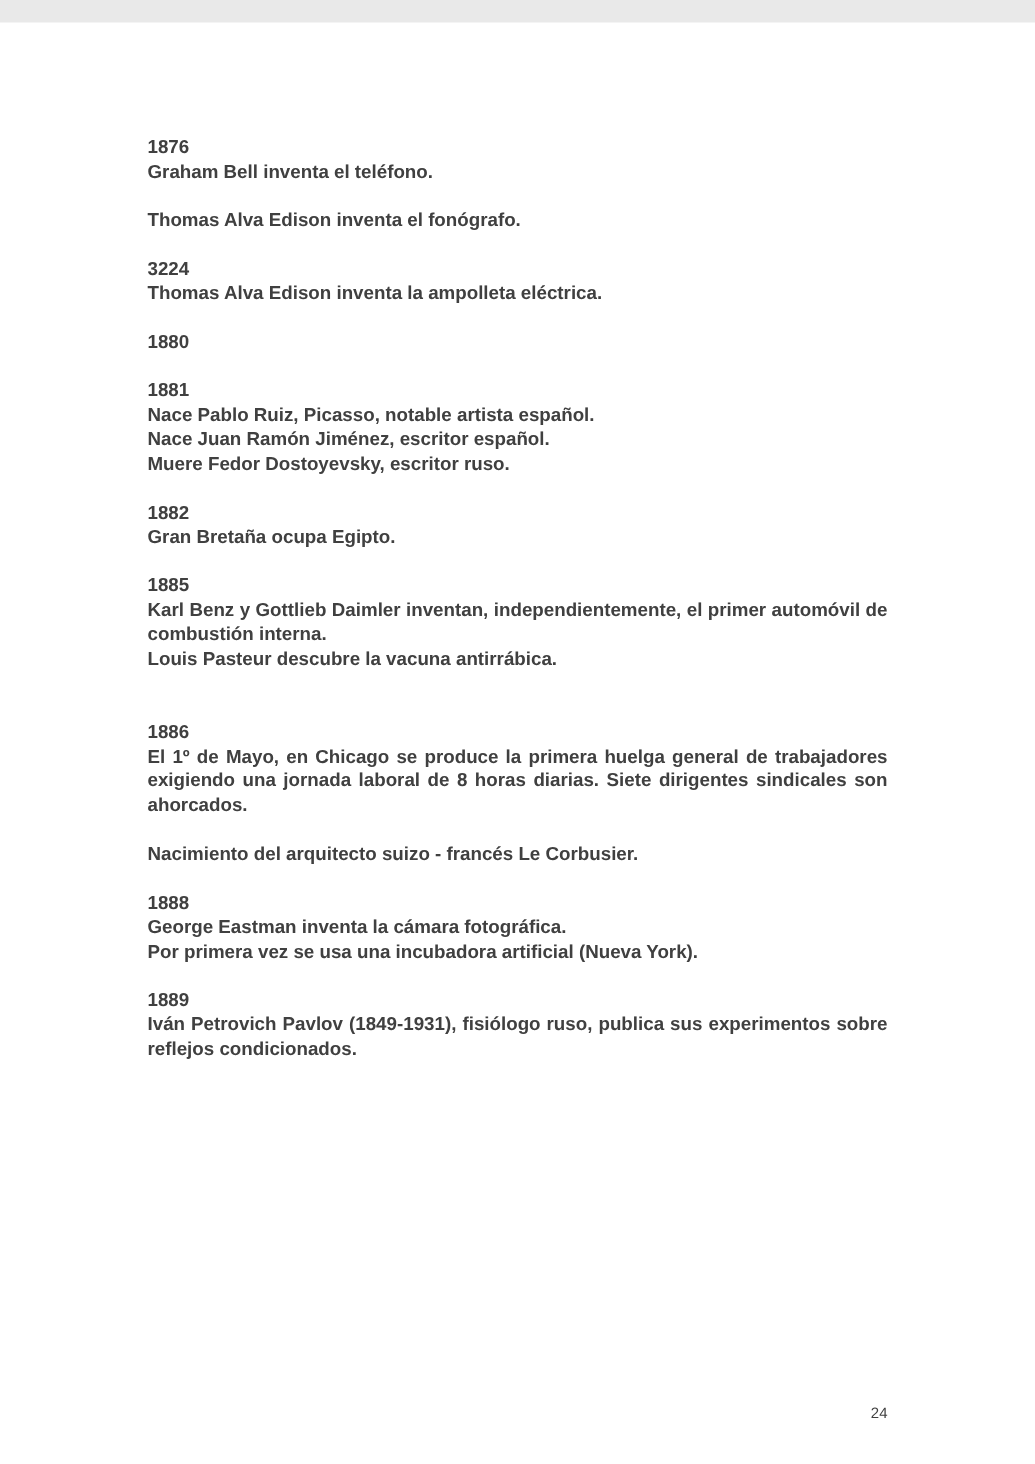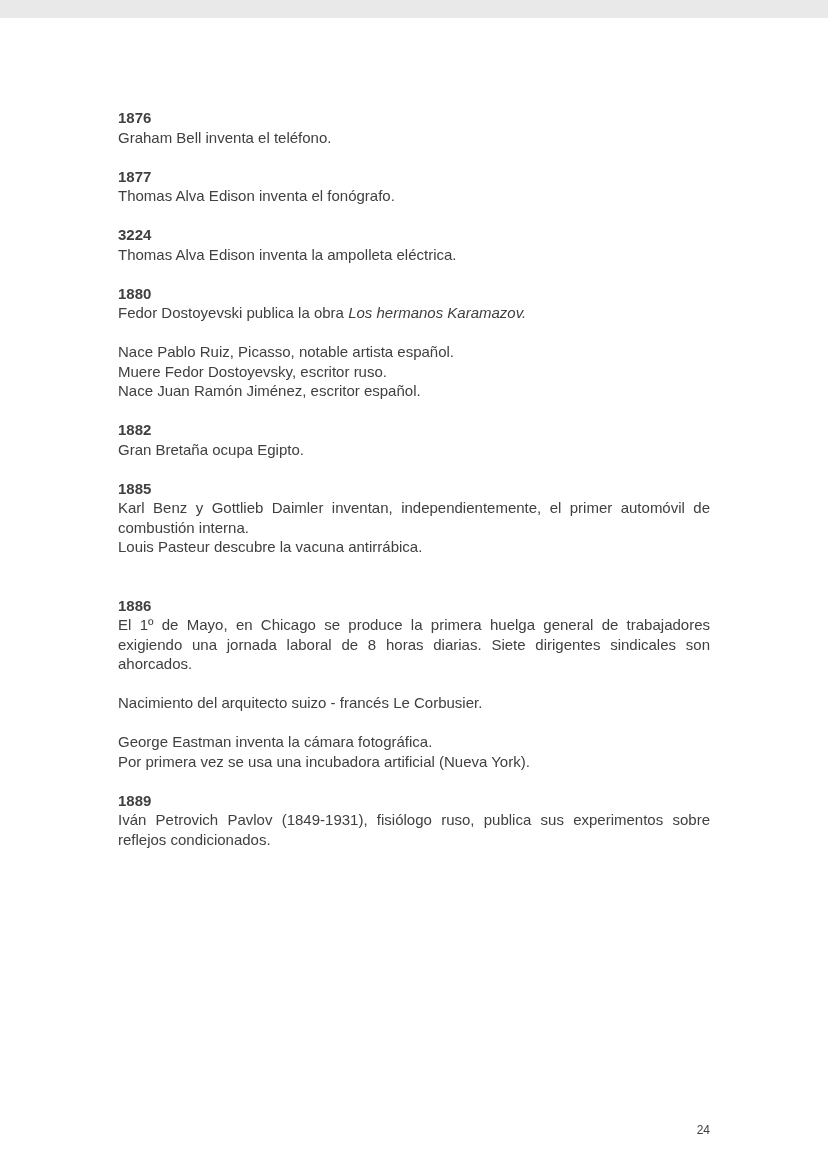--- a/index.html
+++ b/index.html
@@ -30,20 +30,21 @@
   }
   .entry.extra-space {
     margin-top: 39px;
   }
   .year {
     font-weight: bold;
   }
   .para {
     margin: 0;
     padding: 0;
+    font-weight: bold;
   }
   .para.justify {
     text-align: justify;
   }
   .italic {
     font-style: italic;
   }
   .page-number {
     position: absolute;
     right: 118px;
@@ -54,53 +55,53 @@
 </head>
 <body>
 
 <div class="page">
   <div class="content">
       <div class="entry">
         <div class="year">1876</div>
         <p class="para"><span>Graham Bell  inventa el teléfono.</span></p>
       </div>
       <div class="entry">
-        <div class="year">1877</div>
         <p class="para"><span>Thomas Alva Edison inventa el fonógrafo.</span></p>
       </div>
       <div class="entry">
         <div class="year">3224</div>
         <p class="para"><span>Thomas Alva Edison inventa la ampolleta eléctrica.</span></p>
       </div>
       <div class="entry">
         <div class="year">1880</div>
-        <p class="para"><span>Fedor Dostoyevski publica la obra </span><span class="italic">Los hermanos Karamazov.</span></p>
       </div>
       <div class="entry">
+        <div class="year">1881</div>
         <p class="para"><span>Nace Pablo Ruiz, Picasso, notable artista español.</span></p>
+        <p class="para"><span>Nace Juan Ramón Jiménez, escritor español.</span></p>
         <p class="para"><span>Muere Fedor Dostoyevsky, escritor ruso.</span></p>
-        <p class="para"><span>Nace Juan Ramón Jiménez, escritor español.</span></p>
       </div>
       <div class="entry">
         <div class="year">1882</div>
         <p class="para"><span>Gran Bretaña ocupa Egipto.</span></p>
       </div>
       <div class="entry">
         <div class="year">1885</div>
         <p class="para justify"><span>Karl Benz y Gottlieb Daimler  inventan, independientemente, el primer automóvil de combustión interna.</span></p>
         <p class="para"><span>Louis Pasteur descubre la vacuna antirrábica.</span></p>
       </div>
       <div class="entry extra-space">
         <div class="year">1886</div>
         <p class="para justify"><span>El 1º de Mayo, en Chicago se produce la primera huelga general de trabajadores exigiendo una jornada laboral de 8 horas diarias. Siete dirigentes sindicales son ahorcados.</span></p>
       </div>
       <div class="entry">
         <p class="para"><span>Nacimiento del arquitecto suizo  - francés Le Corbusier.</span></p>
       </div>
       <div class="entry">
+        <div class="year">1888</div>
         <p class="para"><span>George Eastman inventa la cámara fotográfica.</span></p>
         <p class="para"><span>Por primera vez se usa una incubadora artificial (Nueva York).</span></p>
       </div>
       <div class="entry">
         <div class="year">1889</div>
         <p class="para justify"><span>Iván Petrovich Pavlov (1849-1931), fisiólogo ruso, publica sus experimentos sobre reflejos condicionados.</span></p>
       </div>
     </div>
   <div class="page-number">24</div>
 </div>

